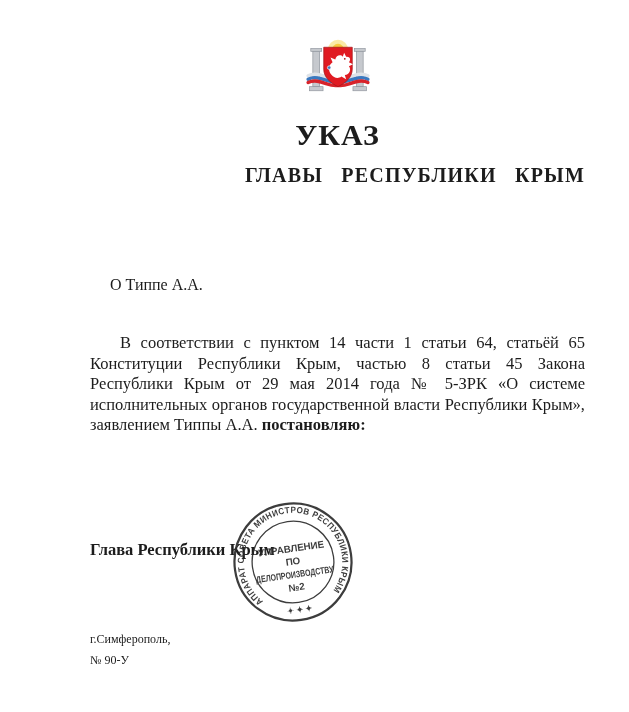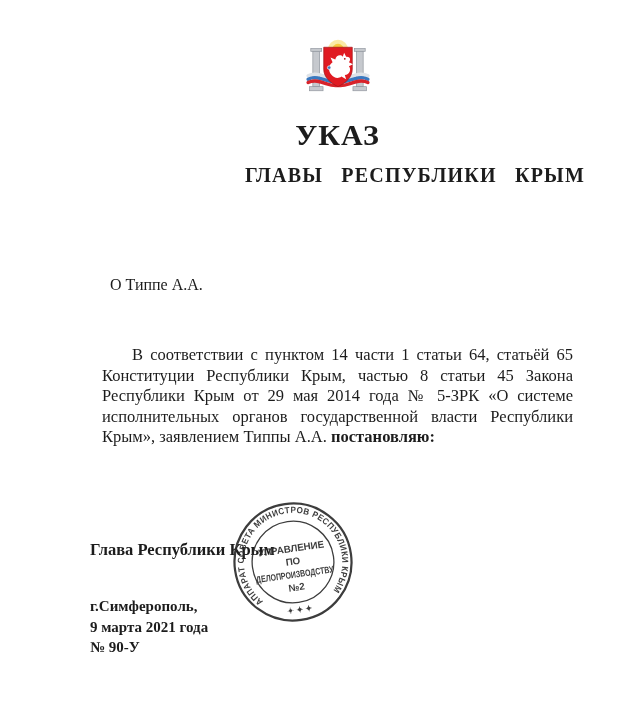--- a/index.html
+++ b/index.html
@@ -25,32 +25,32 @@
     letter-spacing:1.2px; word-spacing:12px;
   }
   .doc-subject {
     position:absolute; top:276px; left:0;
     font-size:16px;margin-left:20px;
   }
   .bodytext {
     position:absolute; top:333px; left:0; width:495px;
     font-size:16.5px; line-height:20.5px; text-align:justify;
   }
-  .bodytext p { margin:12px; text-indent:30px;font-family:Liberation Serif, serif; }
+  .bodytext p { margin:0; text-indent:30px;font-family:Liberation Serif, serif; }
   .bodytext p + p { margin-top:7px; }
 
   .signature {
     position:absolute; top:540px; left:0; width:495px;
     display:flex; justify-content:space-between;
     font-weight:bold; font-size:16.5px;
   }
 
   .footer {
-    position:absolute; top:596px; left:0;
-    font-size:15px; line-height:20.5px;font-weight:bold;
+    position:absolute; top:629px; left:0;
+    font-size:12px; line-height:20.5px;
   }
   .footer div { white-space:nowrap; }
 
   .stamp {
     position:absolute; left:228px; top:497px;
     width:130px; height:130px;
     transform:rotate(-8deg);
     opacity:0.92;
     pointer-events:none;
   }
@@ -95,21 +95,20 @@
     <div class="bodytext">
       <p><span>В соответствии с пунктом 14 части 1 статьи 64, статьёй 65 Конституции Республики Крым, частью 8 статьи 45 Закона Республики Крым от 29 мая 2014 года № 5-ЗРК «О системе исполнительных органов государственной власти Республики Крым», заявлением Типпы А.А. </span><b>постановляю:</b></p>
     </div>
 
     <div class="signature">
       <span>Глава Республики Крым</span>
     </div>
 
     <div class="footer">
       <div>г.Симферополь,</div>
-      <div>9 марта 2021 года</div>
       <div>№ 90-У</div>
     </div>
 
   </div>
 
   <div class="stamp">
     <svg viewBox="0 0 140 140" width="130" height="130">
       <g fill="none" stroke="#2d2d2d">
         <circle cx="70" cy="70" r="63" stroke-width="2.4"></circle>
         <circle cx="70" cy="70" r="44" stroke-width="1.4"></circle>

